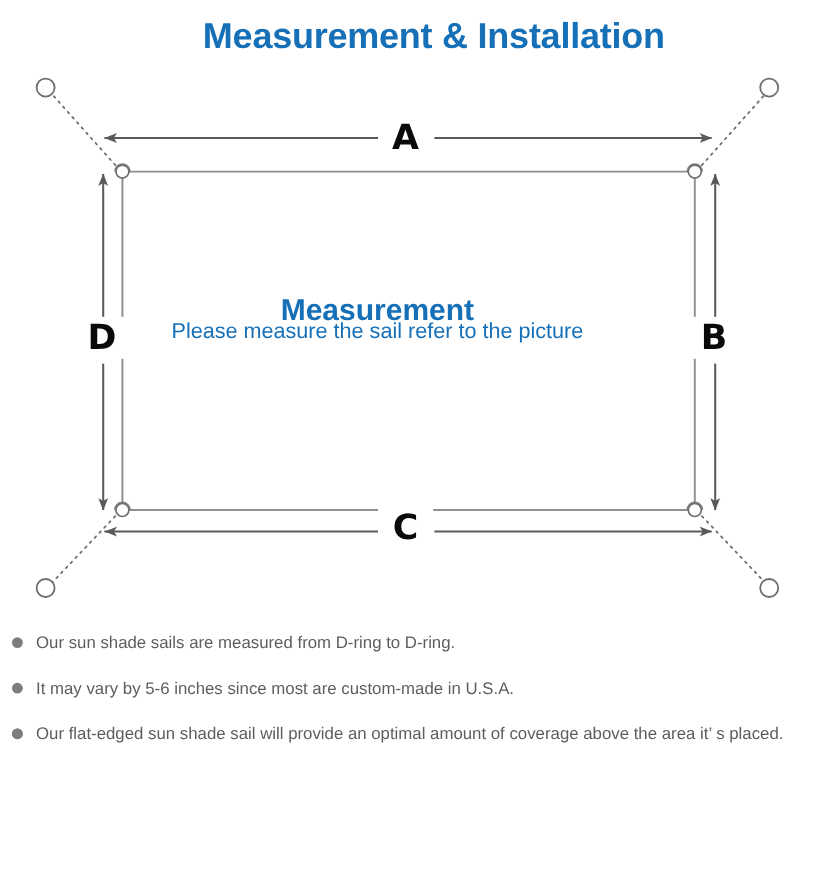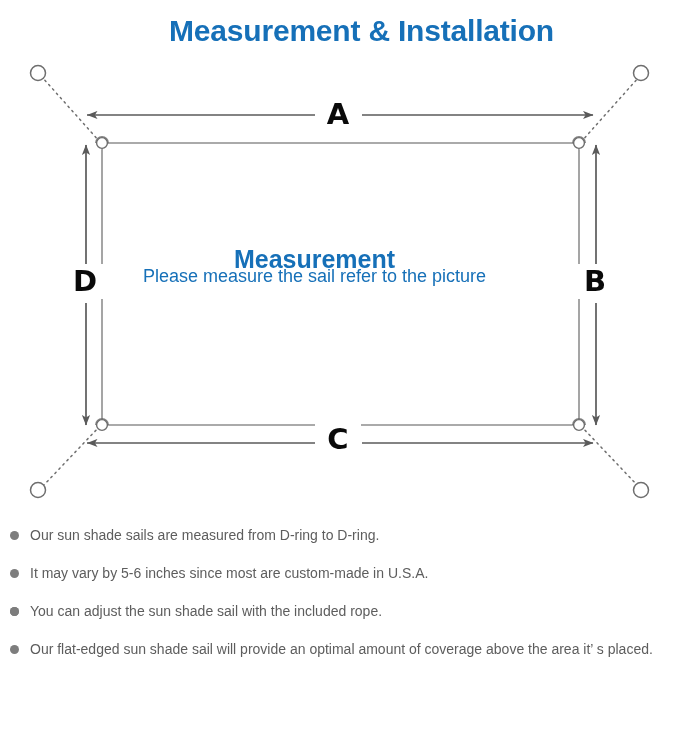--- a/index.html
+++ b/index.html
@@ -189,19 +189,15 @@
   </li>
   <li class="note-item">
     <span class="note-bullet"></span>
     <span>It may vary by 5-6 inches since most are custom-made in U.S.A.</span>
   </li>
   <li class="note-item">
     <span class="note-bullet"></span>
   </li>
   <li class="note-item">
     <span class="note-bullet"></span>
-    <span>You can adjust the sun shade sail with the included rope.</span>
-  </li>
-  <li class="note-item">
-    <span class="note-bullet"></span>
     <span>Our flat-edged sun shade sail will provide an optimal amount of coverage above the area it’ s placed.</span>
   </li>
 </ul>
 
 </body></html>

